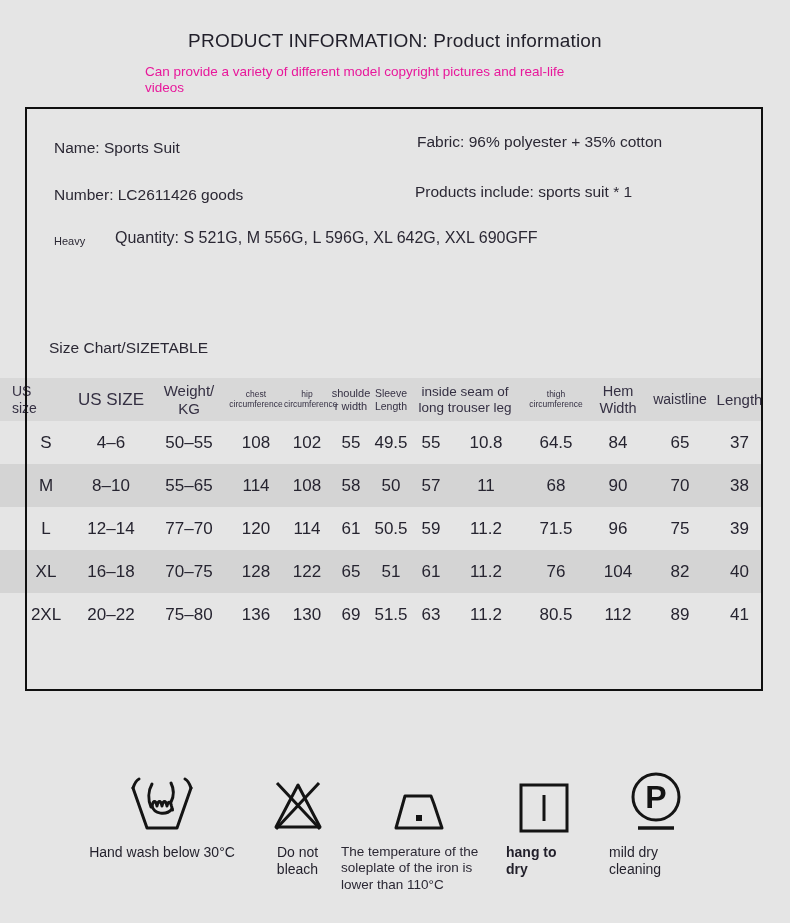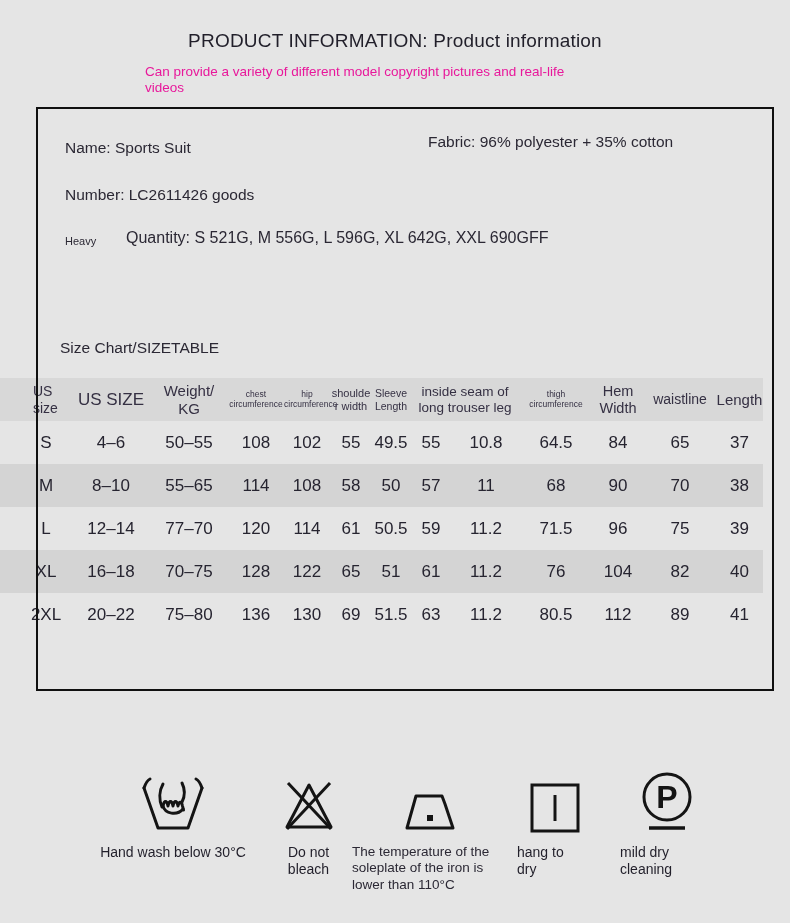--- a/index.html
+++ b/index.html
@@ -5,62 +5,62 @@
   html,body{margin:0;padding:0;background:#fff;}
   #page{
     position:relative;width:790px;height:923px;background:#e5e5e5;overflow:hidden;
     font-family:"Liberation Sans",sans-serif;color:#26232e;
   }
   .abs{position:absolute;}
   
   #main-title{top:30px;left:0;width:100%;text-align:center;font-size:19px;font-weight:500;color:#211f2a;letter-spacing:.2px;}
   #subtitle{top:64px;left:145px;width:440px;font-size:13.5px;line-height:15.5px;color:#e8189b;}
   
-  #info-box{top:107px;left:36px;width:738px;height:584px;border:2px solid #101010;box-sizing:border-box;background:transparent;z-index:2;}
+  #info-box{top:107px;left:25px;width:738px;height:584px;border:2px solid #101010;box-sizing:border-box;background:transparent;z-index:2;}
   .field{position:absolute;font-size:15.5px;color:#2b2834;white-space:nowrap;}
   #f-name{left:27px;top:30px;}
   #f-fabric{left:390px;top:24px;}
   #f-number{left:27px;top:77px;}
   #f-includes{left:388px;top:74px;}
   #f-heavy{left:27px;top:126px;font-size:11px;}
   #f-quantity{left:88px;top:120px;font-size:16px;}
   #f-selling{left:27px;top:168px;font-size:15px;}
   #f-sizechart{left:22px;top:230px;font-size:15.5px;}
   
   #size-table{
     position:absolute;left:0;top:378px;width:763px;z-index:1;
     border-collapse:collapse;table-layout:fixed;color:#232129;
   }
   #size-table th{
     background:#d8d8d8;font-weight:400;white-space:pre-line;vertical-align:middle;
     height:43px;padding:0;color:#353043;line-height:1.15;
   }
   #size-table td{height:43px;text-align:center;font-size:17px;padding:0;color:#262430;}
   #size-table tbody tr:nth-child(even) td{background:#d4d4d4;}
-  #size-table th:first-child{text-align:left;padding-left:33px;font-size:14px;}
+  #size-table th:first-child{text-align:left;padding-left:12px;font-size:14px;}
   #size-table td:first-child{padding-left:20px;}
   .h-ussize2{font-size:17px;}
   .h-weight{font-size:15px;}
   .h-tiny{font-size:8.5px;}
   .h-shoulder{font-size:11px;}
   .h-sleeve{font-size:10.5px;}
   .h-inseam{font-size:13.5px;}
   .h-hem{font-size:14.5px;}
   .h-waist{font-size:14px;}
   .h-length{font-size:15px;}
   
   #reminder{left:25px;top:587px;width:372px;font-size:14px;line-height:1.33;color:#1c1a22;}
   
   .care-item{position:absolute;top:655px;display:flex;flex-direction:column;align-items:center;}
   .care-item .icon-slot{height:70px;display:flex;align-items:flex-end;justify-content:center;}
   .care-label{margin-top:10px;font-size:14px;color:#211f2a;line-height:1.22;}
   #care-1{left:35px;width:200px;}  #care-1 .care-label{white-space:nowrap;text-align:center;}
   #care-2{left:228px;width:85px;}  #care-2 .care-label{width:60px;text-align:center;}
   #care-3{left:312px;width:162px;} #care-3 .care-label{width:158px;text-align:left;font-size:13.5px;color:#2b2834;}
-  #care-4{left:477px;width:80px;}  #care-4 .care-label{width:60px;text-align:left;align-self:flex-start;margin-left:2px;}
+  #care-4{left:477px;width:80px;}  #care-4 .care-label{width:60px;text-align:left;align-self:flex-start;margin-left:2px;font-weight:bold;}
   #care-5{left:580px;width:98px;}  #care-5 .care-label{width:64px;text-align:left;align-self:flex-start;margin-left:2px;}
   svg{display:block;}
 </style>
 </head>
 <body>
 
 <div id="page">
 
   <div id="main-title" class="abs">PRODUCT INFORMATION: Product information</div>
   <div id="subtitle" class="abs">Can provide a variety of different model copyright pictures and real-life videos</div>
@@ -182,20 +182,21 @@
           <td>89</td>
           <td>41</td>
         </tr>
       </tbody>
   </table>
 
   <div id="info-box" class="abs">
     <div id="f-name" class="field">Name: Sports Suit</div>
     <div id="f-fabric" class="field">Fabric: 96% polyester + 35% cotton</div>
     <div id="f-number" class="field">Number: LC2611426 goods</div>
+    <div id="f-includes" class="field">Products include: sports suit * 1</div>
     <div id="f-heavy" class="field">Heavy</div>
     <div id="f-quantity" class="field">Quantity: S 521G, M 556G, L 596G, XL 642G, XXL 690GFF</div>
     <div id="f-sizechart" class="field">Size Chart/SIZETABLE</div>
 
 
     <div id="care-1" class="care-item">
       <div class="icon-slot">
         <svg width="64" height="58" viewBox="0 0 64 58">
           <g fill="none" stroke="#141414" stroke-width="3" stroke-linecap="round" stroke-linejoin="round">
             <path d="M3 12 L17 52 H47 L61 12"></path>

